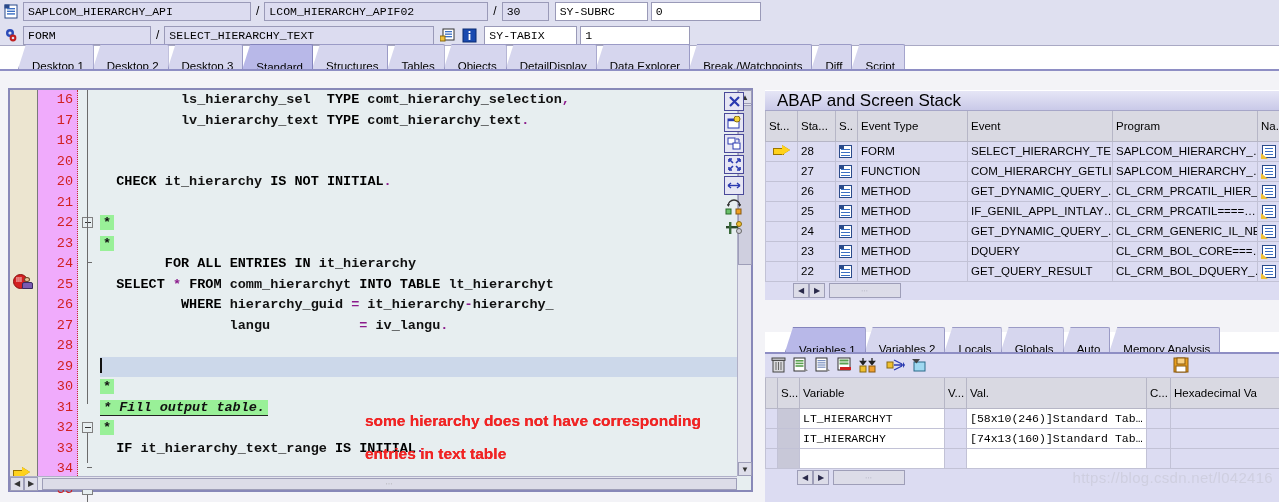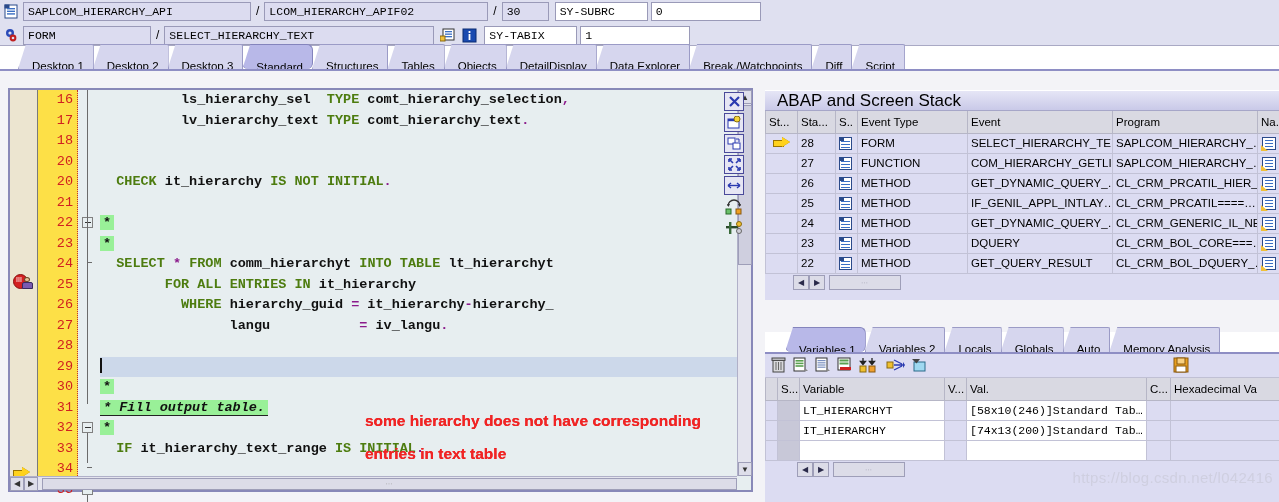--- a/index.html
+++ b/index.html
@@ -37,46 +37,46 @@
   .tab {
     height:21px; background:#d6d6ee; border:1px solid #9b9bc6; border-bottom:none;
     font-size:11.5px; color:#000; line-height:19px; padding:12px 9px;
     margin-right:-1px; position:relative;
     border-top-left-radius:2px; border-top-right-radius:2px;
     transform: skewX(0deg);
     clip-path: polygon(8px 0, 100% 0, 100% 100%, 0 100%);
     padding-left:13px;
   }
   .tab.active { background:#b8b8e8; height:23px; line-height:21px; font-weight:normal;
-                border-color:#8484bc; z-index:4;border-radius:6px; }
+                border-color:#8484bc; z-index:4; }
 
   
   #codepane {
     position:absolute; left:8px; top:88px; width:745px; height:404px;
     border:2px solid #8888b8; background:#e7eef0;
   }
   #code-inner { position:absolute; inset:0; display:flex; }
   .gutter-mark {
     width:28px; background:#ece5d0; border-right:1px solid #7a7a7a;
     position:relative; flex:0 0 28px;
   }
   .linenums {
-    width:40px; flex:0 0 40px; background:#fde047; position:relative;
+    width:40px; flex:0 0 40px; background:#f0abfc; position:relative;
     border-right:1px dotted #c03030;
     font-family:"Liberation Mono", monospace; font-size:13.5px; color:#d02020;
     text-align:right; padding-right:4px;
   }
   .foldcol { width:22px; flex:0 0 22px; background:#e7eef0; position:relative; }
   .codearea { flex:1; position:relative; background:#e7eef0; overflow:hidden;
               font-family:"Liberation Mono", monospace; font-size:13.5px; }
 
   .ln { height:20.5px; line-height:20.5px; }
   .cl { height:20.5px; line-height:20.5px; white-space:pre; color:#111;
         font-weight:bold; position:relative; }
-  .kw { color:#4d7c0f;margin-top:36px; }
+  .kw { color:#000000;margin-top:36px; }
   .op { color:#8b1a8b; }
   .cmt { color:#111; font-style:italic; font-weight:bold; }
   .hl-cmt { background:#99f098; }
   .cursorline { background:#ccd8ea; }
 
   .fold-box {
     position:absolute; left:4px; width:11px; height:11px;
     border:1px solid #808080; background:#e7eef0;
   }
   .fold-box::before {
@@ -125,21 +125,21 @@
   }
   .panel-title {
     height:20px; background:linear-gradient(#e6e6f6,#c9c9e8);
     border-bottom:1px solid #a6a6c8; font-size:17px; color:#000;
     line-height:19px; padding-left:12px;
   }
   table.grid { border-collapse:collapse; width:100%; table-layout:fixed; }
   table.grid th {
     background:#d9d9e2; border:1px solid #b6b6c6; border-top:none;
     font-size:11.5px; font-weight:normal; color:#000; text-align:left;
-    padding:1px 3px; height:22px; white-space:nowrap; overflow:hidden;
+    padding:1px 3px; height:30px; white-space:nowrap; overflow:hidden;
   }
   table.grid td {
     background:#dcdcf2; border:1px solid #c2c2d6; font-size:11.5px; color:#000;
     padding:0 3px; height:20px; white-space:nowrap; overflow:hidden;
     font-family:"Liberation Sans", sans-serif;
   }
   td.icncell { padding:0; text-align:center; }
 
   .doc-ic {
     display:inline-block; width:13px; height:13px; position:relative;
@@ -398,22 +398,22 @@
         </div>
       <div class="codearea" id="codearea">
           <div class="cl">          ls_hierarchy_sel  <span class="kw">TYPE</span> comt_hierarchy_selection<span class="op">,</span></div>
           <div class="cl">          lv_hierarchy_text <span class="kw">TYPE</span> comt_hierarchy_text<span class="op">.</span></div>
           <div class="cl">&nbsp;</div>
           <div class="cl">&nbsp;</div>
           <div class="cl">  <span class="kw">CHECK</span> it_hierarchy <span class="kw">IS</span> <span class="kw">NOT</span> <span class="kw">INITIAL</span><span class="op">.</span></div>
           <div class="cl">&nbsp;</div>
           <div class="cl"><span class="hl-cmt" style="padding:0 3px;">*</span></div>
           <div class="cl"><span class="hl-cmt" style="padding:0 3px;">*</span></div>
+          <div class="cl">        <span class="kw">FOR</span> <span class="kw">ALL</span> <span class="kw">ENTRIES</span> <span class="kw">IN</span> it_hierarchy</div>
           <div class="cl">  <span class="kw">SELECT</span> <span class="op">*</span> <span class="kw">FROM</span> comm_hierarchyt <span class="kw">INTO</span> <span class="kw">TABLE</span> lt_hierarchyt</div>
-          <div class="cl">        <span class="kw">FOR</span> <span class="kw">ALL</span> <span class="kw">ENTRIES</span> <span class="kw">IN</span> it_hierarchy</div>
           <div class="cl">          <span class="kw">WHERE</span> hierarchy_guid <span class="op">=</span> it_hierarchy<span class="op">-</span>hierarchy_</div>
           <div class="cl">                langu           <span class="op">=</span> iv_langu<span class="op">.</span></div>
           <div class="cl">&nbsp;</div>
           <div class="cl cursorline"><span style="display:inline-block;width:2px;height:15px;background:#111;vertical-align:-3px;"></span></div>
           <div class="cl"><span class="hl-cmt" style="padding:0 3px;">*</span></div>
           <div class="cl"><span class="hl-cmt cmt" style="padding:0 3px; text-decoration:none; border-bottom:1px solid #222;">* Fill output table.</span></div>
           <div class="cl"><span class="hl-cmt" style="padding:0 3px;">*</span></div>
           <div class="cl">  <span class="kw">IF</span> it_hierarchy_text_range <span class="kw">IS</span> <span class="kw">INITIAL</span><span class="op">.</span></div>
         </div>
     </div>
@@ -686,21 +686,21 @@
             <td></td>
             <td style="background:#ffffff;font-family:'Liberation Mono',monospace;font-size:11.5px">[58x10(246)]Standard Tab…</td>
             <td></td>
             <td></td>
           </tr>
           <tr>
             <td style="background:#dcdcf2"></td>
             <td style="background:#c8c8d8"></td>
             <td style="background:#ffffff;font-family:'Liberation Mono',monospace;font-size:11.5px">IT_HIERARCHY</td>
             <td></td>
-            <td style="background:#ffffff;font-family:'Liberation Mono',monospace;font-size:11.5px">[74x13(200)]Standard Tab…</td>
+            <td style="background:#ffffff;font-family:'Liberation Mono',monospace;font-size:11.5px">[74x13(160)]Standard Tab…</td>
             <td></td>
             <td></td>
           </tr>
           <tr>
             <td style="background:#dcdcf2"></td>
             <td style="background:#c8c8d8"></td>
             <td style="background:#ffffff;font-family:'Liberation Mono',monospace;font-size:11.5px"></td>
             <td></td>
             <td style="background:#ffffff;font-family:'Liberation Mono',monospace;font-size:11.5px"></td>
             <td></td>

